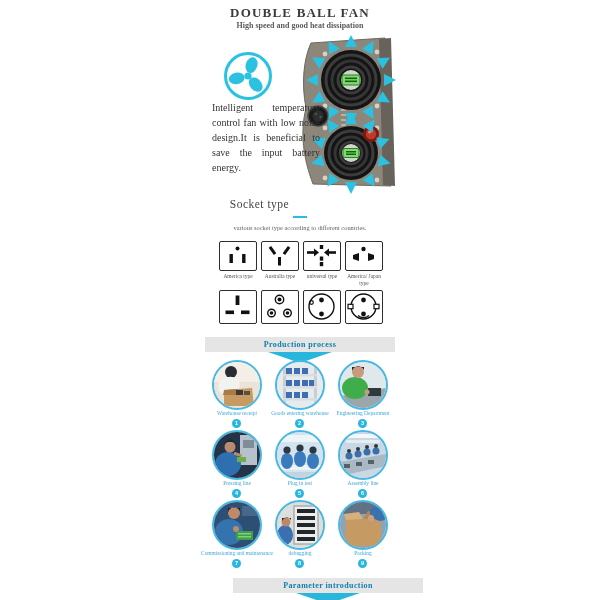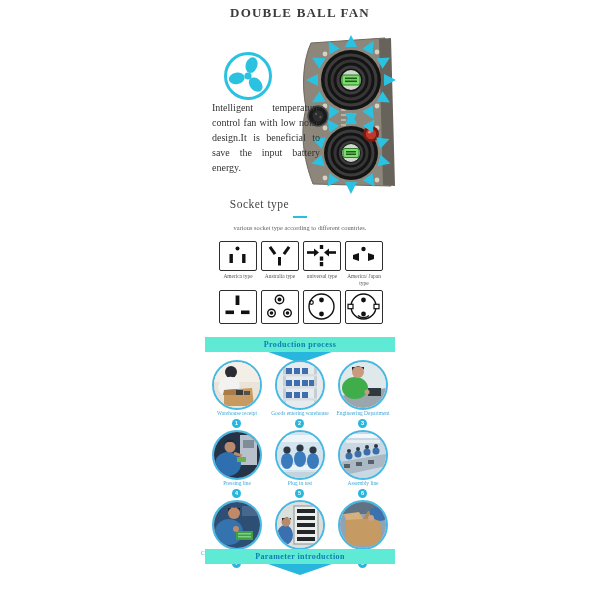--- a/index.html
+++ b/index.html
@@ -25,45 +25,46 @@
   .socket-divider { position:absolute; top:216px; left:293px; width:14px; height:2px; background:#2bbde0; }
   .socket-sub { position:absolute; top:224px; left:0; width:600px; text-align:center;
            font-size:6.4px; color:#666; }
   .socket-box { position:absolute; width:38px; background:#fff; border:1.6px solid #2d2d2d; border-radius:2px; }
   .socket-row1 { top:241px; height:30px; }
   .socket-row2 { top:290px; height:34px; }
   .socket-label { position:absolute; top:273px; width:44px; text-align:center;
            font-size:5.4px; line-height:1.25; color:#555; }
 
   
-  .banner { position:absolute; left:205px; width:190px; height:15px; background:#5eead4; }
+  .banner { position:absolute; left:205px; width:190px; height:15px; background:#e5e5e5; }
   .banner .banner-label { display:block; width:100%; text-align:center; line-height:15px;
            font-size:8px; font-weight:bold; color:#0e7fae; letter-spacing:0.4px; }
   .banner::after { content:""; position:absolute; left:50%; top:15px; transform:translateX(-50%);
            border-left:32px solid transparent; border-right:32px solid transparent;
            border-top:11px solid #29b6dd; width:0; height:0; }
   .banner-production { top:337px; }
-  .banner-parameter { top:549px; }
+  .banner-parameter { top:578px;margin-left:28px; }
 
   
   .step-photo { position:absolute; width:50px; height:50px; border-radius:50%;
            border:2px solid #45b9e3; overflow:hidden; background:#dde; }
   .step-photo svg { display:block; }
   .step-caption { position:absolute; width:90px; text-align:center; font-size:5.4px;
            color:#45a8d8; white-space:nowrap; overflow:visible; }
   .step-badge { position:absolute; width:9px; height:9px; border-radius:50%; background:#29b6dd;
            color:#fff; font-size:5.5px; font-weight:bold; text-align:center; line-height:9px;
            font-family:"Liberation Sans","DejaVu Sans",sans-serif; }
 </style>
 </head>
 <body>
 
 <div id="canvas">
 
   <div class="title">DOUBLE BALL FAN</div>
+  <div class="subtitle">High speed and good heat dissipation</div>
 
   <svg class="fan-icon" width="52" height="52" viewBox="0 0 52 52">
     <circle cx="26" cy="26" r="22.5" fill="none" stroke="#2bc2e2" stroke-width="3"></circle>
     <g fill="#2bc2e2">
       <ellipse cx="26" cy="14.5" rx="5.8" ry="8" transform="rotate(18 26 26)"></ellipse>
       <ellipse cx="26" cy="14.5" rx="5.8" ry="8" transform="rotate(138 26 26)"></ellipse>
       <ellipse cx="26" cy="14.5" rx="5.8" ry="8" transform="rotate(258 26 26)"></ellipse>
       <circle cx="26" cy="26" r="3.6"></circle>
     </g>
   </svg>

